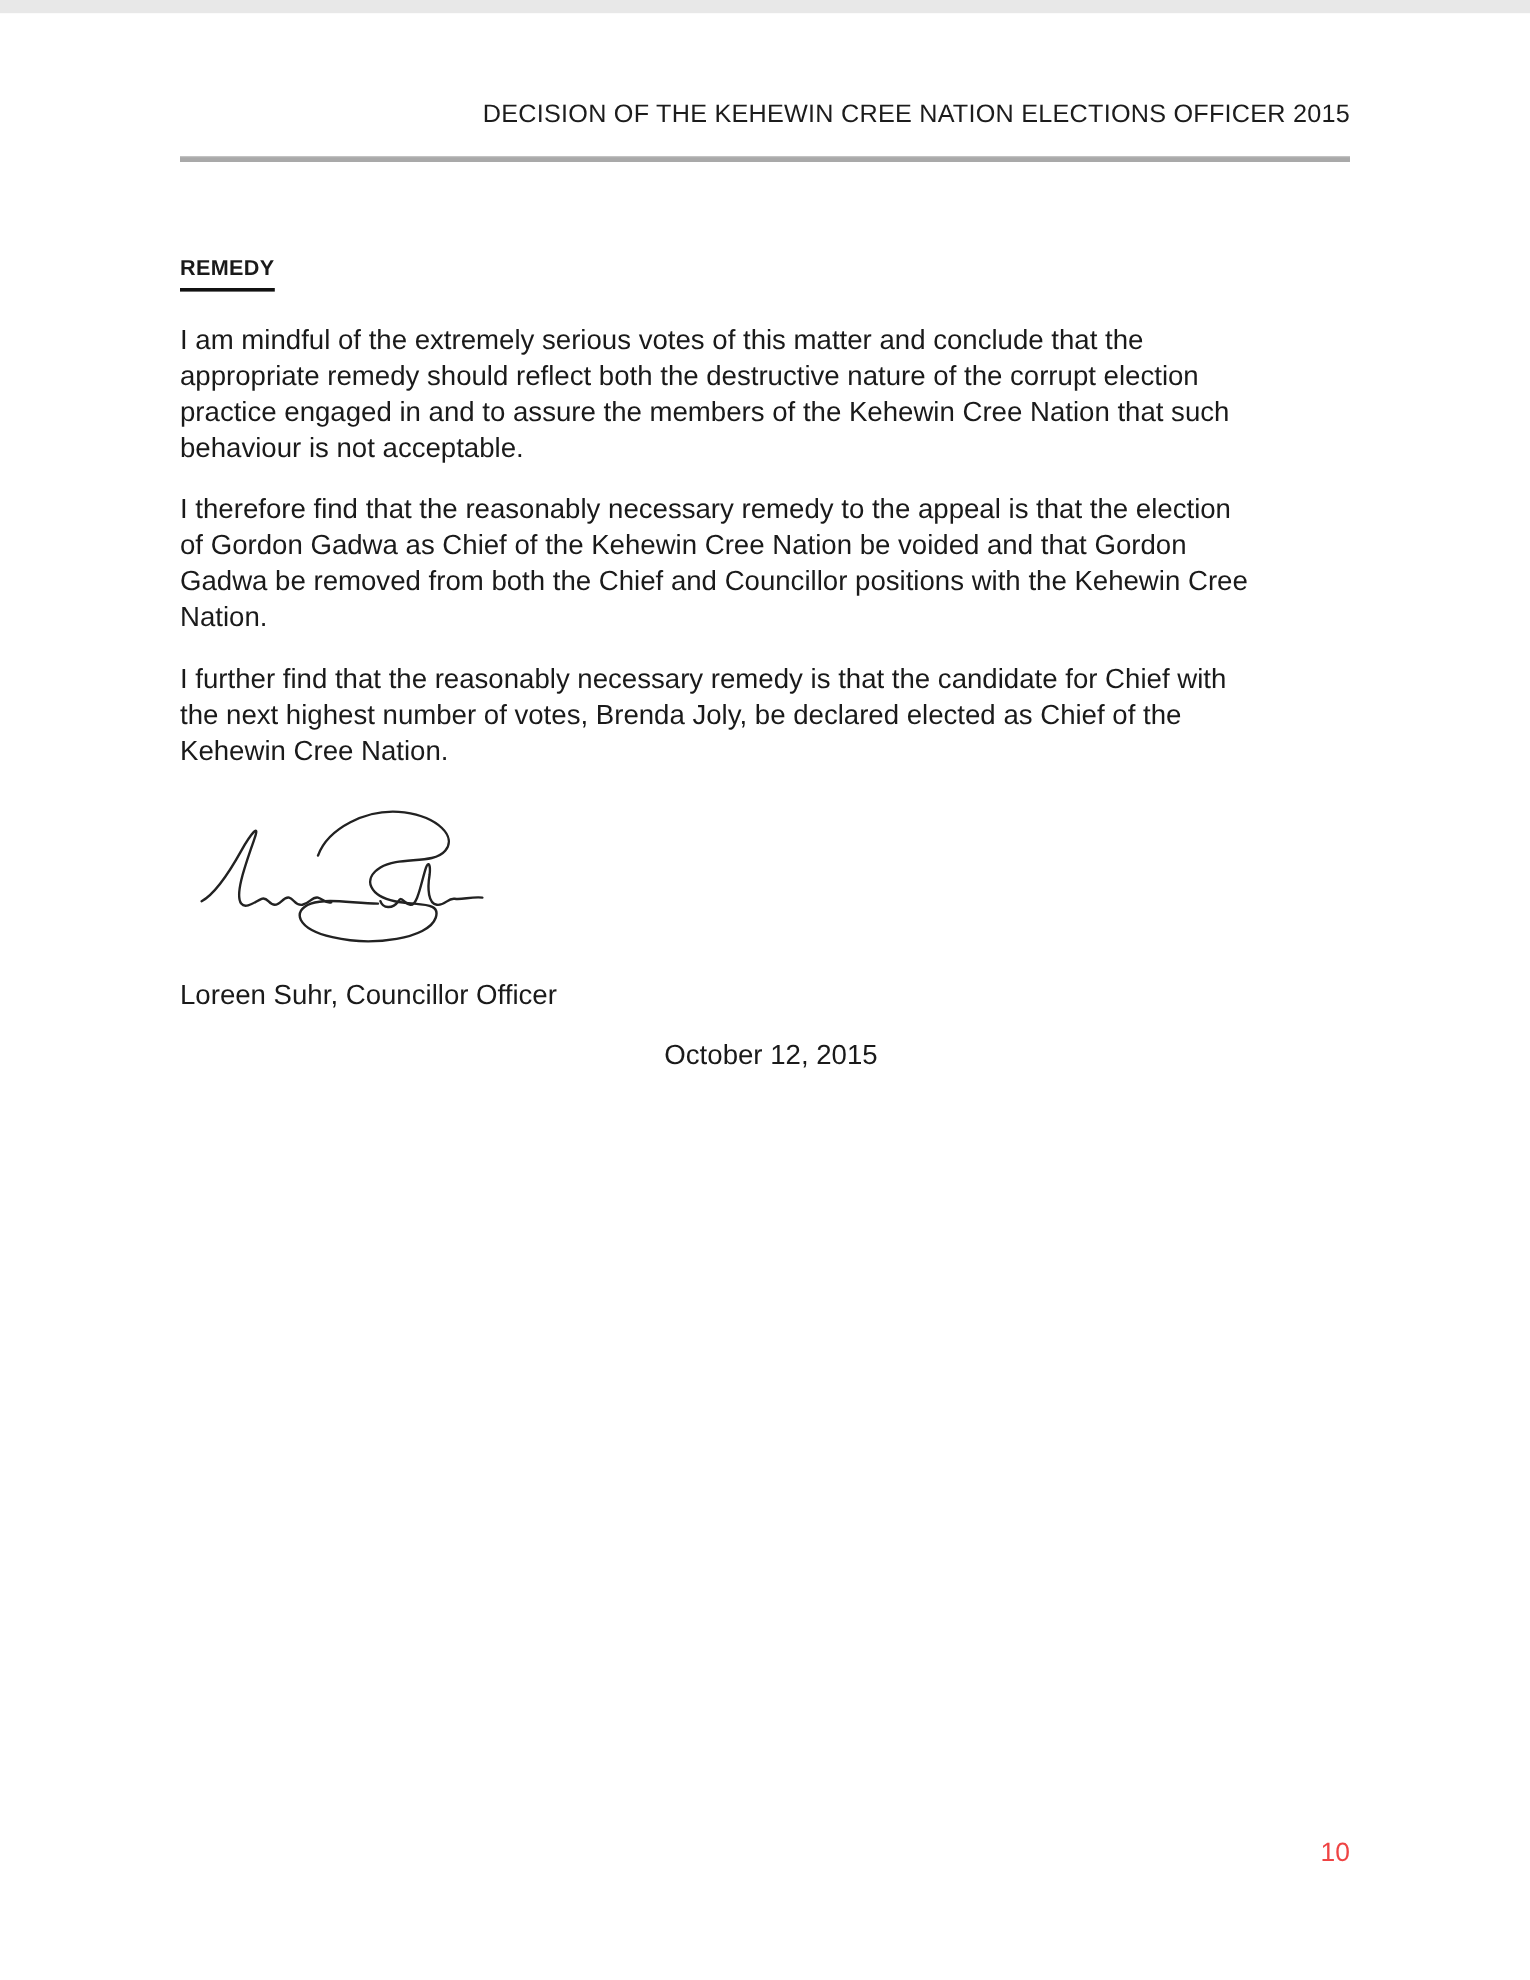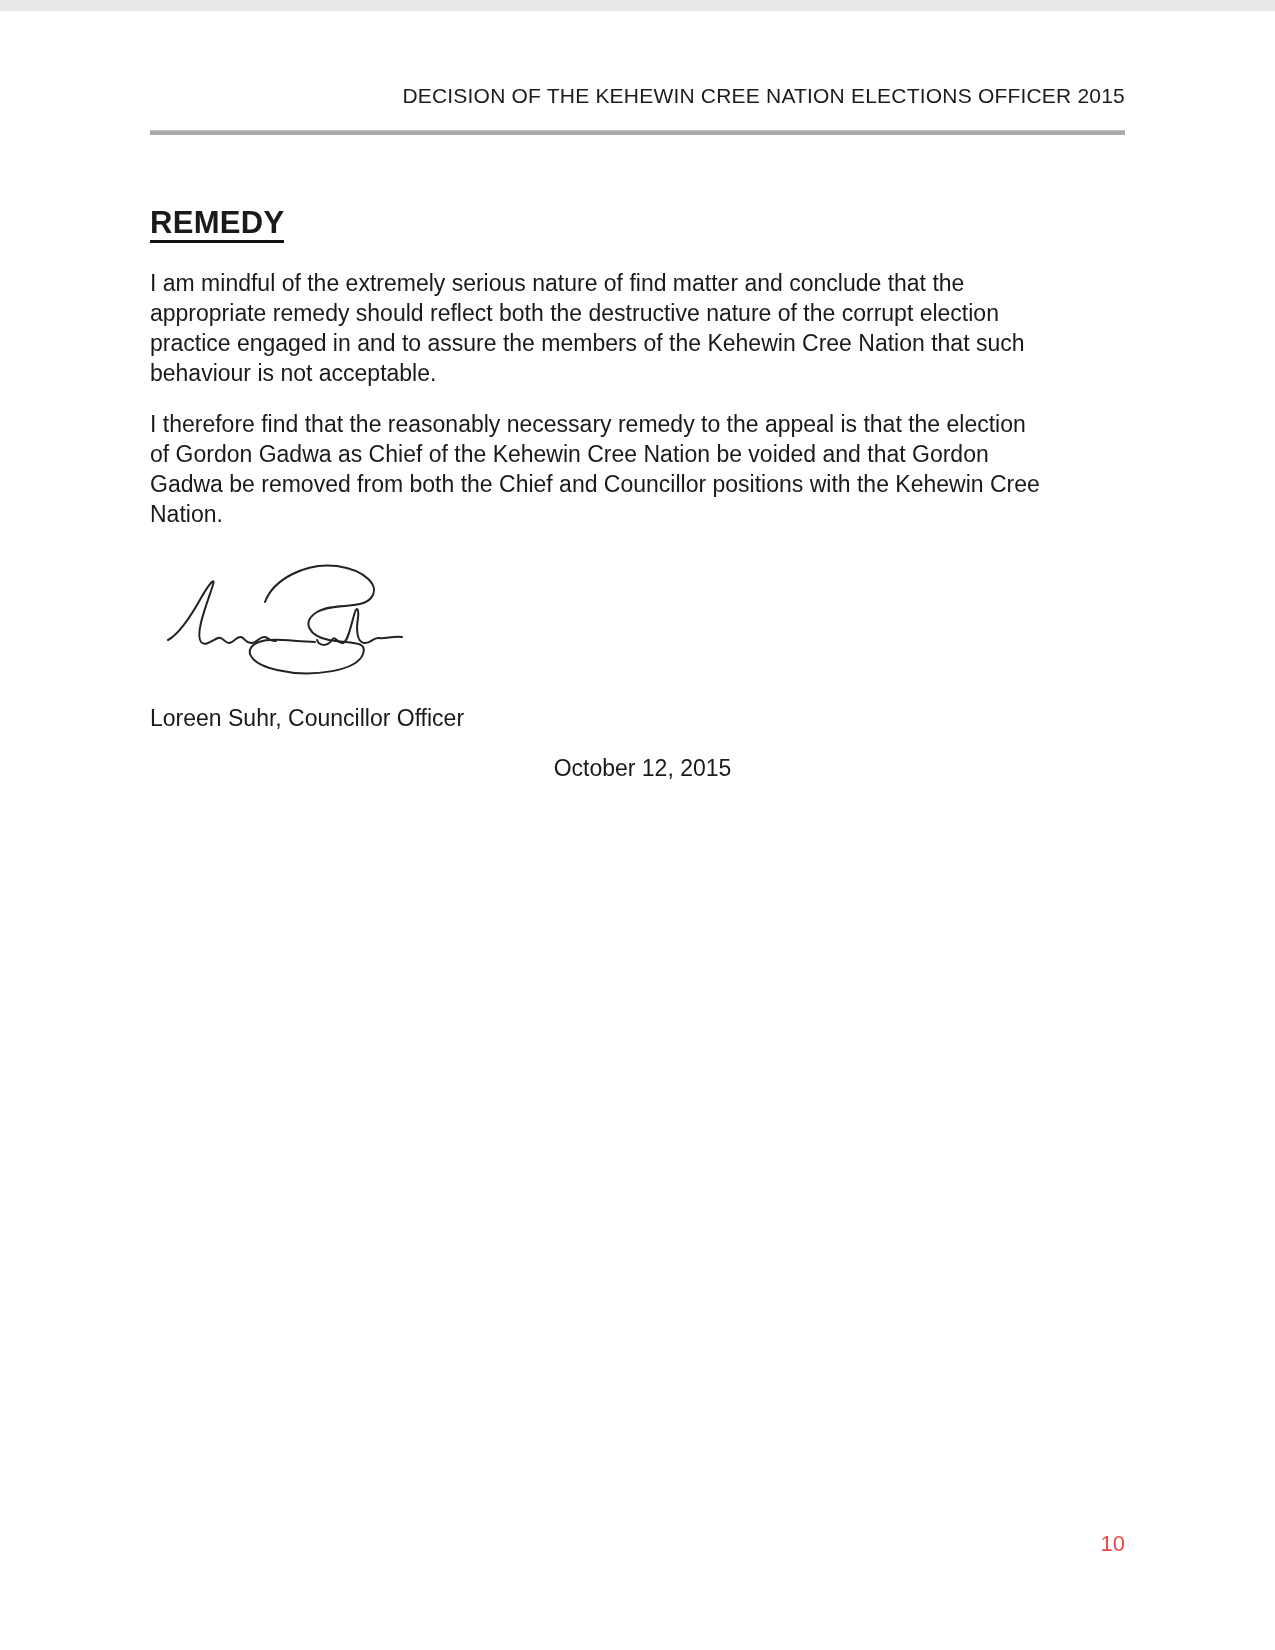--- a/index.html
+++ b/index.html
@@ -40,21 +40,21 @@
   }
   .content {
     position: absolute;
     left: 150px;
     top: 197px;
     width: 985px;
     font-size: 23px;
     line-height: 30px;
   }
   .content h1 {
-    font-size: 31px;
+    font-size: 18px;
     font-weight: bold;
     line-height: 30px;
     margin: 0 0 25px 0;
     letter-spacing: 0.3px;
   }
   .content h1 .underlined {
     display: inline-block;
     border-bottom: 3px solid #111;
     padding-bottom: 2px;
   }
@@ -96,30 +96,33 @@
 <div class="page">
 
   <div class="header-title">DECISION OF THE KEHEWIN CREE NATION ELECTIONS OFFICER 2015</div>
 
   <div class="header-rule"></div>
 
   <div class="content">
 
     <h1><span class="underlined">REMEDY</span></h1>
 
-    <p>I am mindful of the extremely serious nature of find matter and conclude that the
+    <p>I am mindful of the extremely serious votes of this matter and conclude that the
 appropriate remedy should reflect both the destructive nature of the corrupt election
 practice engaged in and to assure the members of the Kehewin Cree Nation that such
 behaviour is not acceptable.</p>
 
     <p>I therefore find that the reasonably necessary remedy to the appeal is that the election
 of Gordon Gadwa as Chief of the Kehewin Cree Nation be voided and that Gordon
 Gadwa be removed from both the Chief and Councillor positions with the Kehewin Cree
 Nation.</p>
 
+    <p>I further find that the reasonably necessary remedy is that the candidate for Chief with
+the next highest number of votes, Brenda Joly, be declared elected as Chief of the
+Kehewin Cree Nation.</p>
 
 
 
     <div class="signature-block">
       <svg width="240" height="125" viewBox="0 0 240 125" fill="none" stroke="#222222" stroke-width="2" stroke-linecap="round" stroke-linejoin="round">
         <path d="M3 90 C14 84 26 66 36 48 C44 34 52 24 47 38 C41 56 30 84 36 92 C40 97 48 90 53 88 C58 86 59 93 64 93 C69 93 71 86 76 87 C80 88 81 94 87 93 C93 92 95 86 100 87 C104 88 106 92 111 91"></path>
         <path d="M100 52 C108 30 140 12 172 16 C200 20 216 36 206 48 C196 60 168 52 152 62 C136 72 144 86 164 90 C184 94 203 90 198 104 C192 121 146 128 112 120 C82 113 78 98 94 92 C108 87 130 92 150 92"></path>
         <path d="M152 90 C154 96 162 97 167 90 C170 85 171 92 177 93 C183 94 186 74 190 62 C192 56 194 60 193 68 C191 80 192 92 199 93 C206 94 208 87 214 88 C220 89 228 86 237 87"></path>
       </svg>
     </div>

